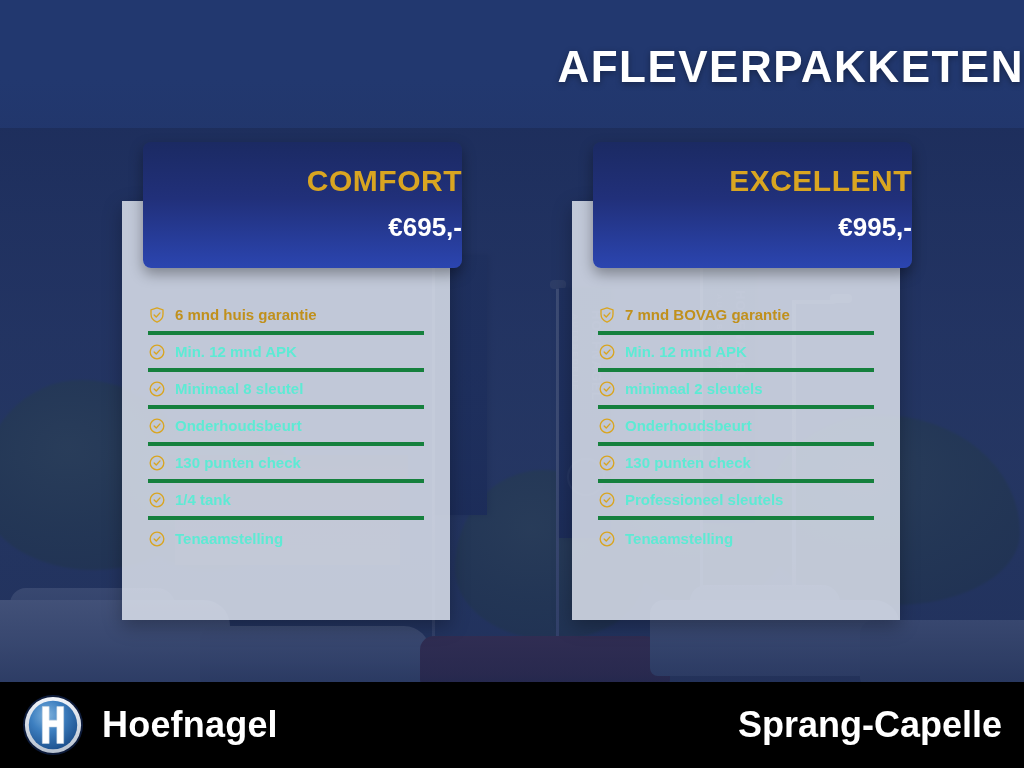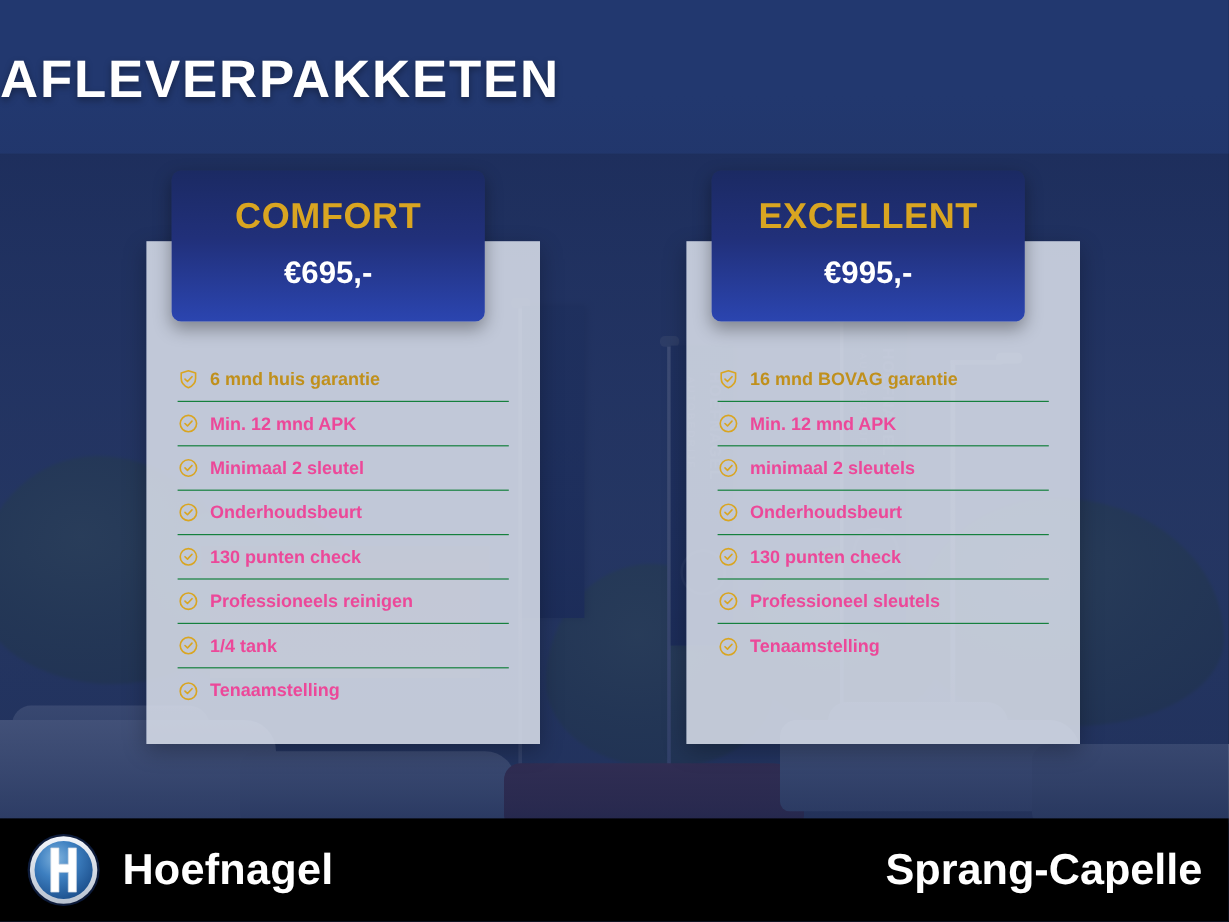--- a/index.html
+++ b/index.html
@@ -96,56 +96,56 @@
     mix-blend-mode:normal;
   }
   #bg-top-solid {
     position:absolute; left:0; top:0; width:1024px; height:128px;
     background:linear-gradient(180deg,#22386f 0%, #22386f 62%, rgba(34,56,111,.86) 100%);
   }
 
   
   #page-title {
     position:absolute; left:0; top:42px; width:1024px;
-    text-align:left; color:#ffffff;
+    text-align:right; color:#ffffff;
     font-size:44px; font-weight:bold; letter-spacing:1.5px;
     text-shadow:0 2px 6px rgba(0,0,0,.35);
   }
 
   
   .card {
     position:absolute; top:201px; width:328px; height:419px;
     background:rgba(215,221,232,.88);
     box-shadow:0 6px 18px rgba(0,0,0,.28);
   }
   #card-comfort   { left:122px; }
   #card-excellent { left:572px;padding-left:24px; }
 
   .card-banner {
-    position:absolute; top:-59px; left:21px; width:261px; height:126px;
+    position:absolute; top:-59px; left:21px; width:319px; height:126px;
     border-radius:8px;
     background:linear-gradient(180deg,#1b2a63 0%, #21307a 45%, #2b45b0 100%);
     box-shadow:0 6px 14px rgba(0,0,0,.34);
-    text-align:center;
+    text-align:right;
   }
   .card-name {
     margin-top:22px; color:#d9a521; font-size:30px; font-weight:bold; letter-spacing:.5px;
   }
   .card-price {
     margin-top:14px; color:#ffffff; font-size:26px; font-weight:bold;
   }
 
   .features { position:absolute; left:26px; top:97px; width:276px; }
   .feature {
     display:flex; align-items:center; gap:9px;
     height:37px;
-    border-bottom:1px solid #15803d;
+    border-bottom:4px solid #15803d;
   }
   .feature:last-child { border-bottom:none; }
-  .feature .label { font-size:15px; font-weight:bold; color:#ec4899; white-space:nowrap; }
+  .feature .label { font-size:15px; font-weight:bold; color:#5eead4; white-space:nowrap; }
   .feature.highlight .label { color:#c0901c; }
   .feature .icon { flex:0 0 18px; width:18px; height:18px; display:block; }
 
   
   #footer {
     position:absolute; left:0; top:682px; width:1024px; height:86px;
     background:#000000; display:flex; align-items:center;
   }
   #footer-brand { display:flex; align-items:center; gap:18px; margin-left:22px; }
   #brand-logo { width:62px; height:62px; display:block; }
@@ -227,42 +227,35 @@
             <path d="M12 2.9 a9.1 9.1 0 1 1 0 18.2 a9.1 9.1 0 1 1 0-18.2 Z"></path>
             <path d="M8.2 11.9 L11 14.6 L16 9.2"></path>
           </svg>
           <span class="label">Min. 12 mnd APK</span>
         </div>
         <div class="feature">
           <svg viewBox="0 0 24 24" class="icon" fill="none" stroke="#D9A521" stroke-width="1.8" stroke-linecap="round" stroke-linejoin="round">
             <path d="M12 2.9 a9.1 9.1 0 1 1 0 18.2 a9.1 9.1 0 1 1 0-18.2 Z"></path>
             <path d="M8.2 11.9 L11 14.6 L16 9.2"></path>
           </svg>
-          <span class="label">Minimaal 2 sleutel</span>
+          <span class="label">Minimaal 8 sleutel</span>
         </div>
         <div class="feature">
           <svg viewBox="0 0 24 24" class="icon" fill="none" stroke="#D9A521" stroke-width="1.8" stroke-linecap="round" stroke-linejoin="round">
             <path d="M12 2.9 a9.1 9.1 0 1 1 0 18.2 a9.1 9.1 0 1 1 0-18.2 Z"></path>
             <path d="M8.2 11.9 L11 14.6 L16 9.2"></path>
           </svg>
           <span class="label">Onderhoudsbeurt</span>
         </div>
         <div class="feature">
           <svg viewBox="0 0 24 24" class="icon" fill="none" stroke="#D9A521" stroke-width="1.8" stroke-linecap="round" stroke-linejoin="round">
             <path d="M12 2.9 a9.1 9.1 0 1 1 0 18.2 a9.1 9.1 0 1 1 0-18.2 Z"></path>
             <path d="M8.2 11.9 L11 14.6 L16 9.2"></path>
           </svg>
           <span class="label">130 punten check</span>
-        </div>
-        <div class="feature">
-          <svg viewBox="0 0 24 24" class="icon" fill="none" stroke="#D9A521" stroke-width="1.8" stroke-linecap="round" stroke-linejoin="round">
-            <path d="M12 2.9 a9.1 9.1 0 1 1 0 18.2 a9.1 9.1 0 1 1 0-18.2 Z"></path>
-            <path d="M8.2 11.9 L11 14.6 L16 9.2"></path>
-          </svg>
-          <span class="label">Professioneels reinigen</span>
         </div>
         <div class="feature">
           <svg viewBox="0 0 24 24" class="icon" fill="none" stroke="#D9A521" stroke-width="1.8" stroke-linecap="round" stroke-linejoin="round">
             <path d="M12 2.9 a9.1 9.1 0 1 1 0 18.2 a9.1 9.1 0 1 1 0-18.2 Z"></path>
             <path d="M8.2 11.9 L11 14.6 L16 9.2"></path>
           </svg>
           <span class="label">1/4 tank</span>
         </div>
         <div class="feature">
           <svg viewBox="0 0 24 24" class="icon" fill="none" stroke="#D9A521" stroke-width="1.8" stroke-linecap="round" stroke-linejoin="round">
@@ -278,21 +271,21 @@
     <div class="card-banner">
       <div class="card-name">EXCELLENT</div>
       <div class="card-price">€995,-</div>
     </div>
     <div class="features">
         <div class="feature highlight">
           <svg viewBox="0 0 24 24" class="icon" fill="none" stroke="#D9A521" stroke-width="1.8" stroke-linecap="round" stroke-linejoin="round">
             <path d="M12 2.6 20 5.2 V11 c0 5.3-3.4 8.7-8 10.4 -4.6-1.7-8-5.1-8-10.4 V5.2 Z"></path>
             <path d="M8.2 11.9 L11 14.6 L16 9.2"></path>
           </svg>
-          <span class="label">16 mnd BOVAG garantie</span>
+          <span class="label">7 mnd BOVAG garantie</span>
         </div>
         <div class="feature">
           <svg viewBox="0 0 24 24" class="icon" fill="none" stroke="#D9A521" stroke-width="1.8" stroke-linecap="round" stroke-linejoin="round">
             <path d="M12 2.9 a9.1 9.1 0 1 1 0 18.2 a9.1 9.1 0 1 1 0-18.2 Z"></path>
             <path d="M8.2 11.9 L11 14.6 L16 9.2"></path>
           </svg>
           <span class="label">Min. 12 mnd APK</span>
         </div>
         <div class="feature">
           <svg viewBox="0 0 24 24" class="icon" fill="none" stroke="#D9A521" stroke-width="1.8" stroke-linecap="round" stroke-linejoin="round">

